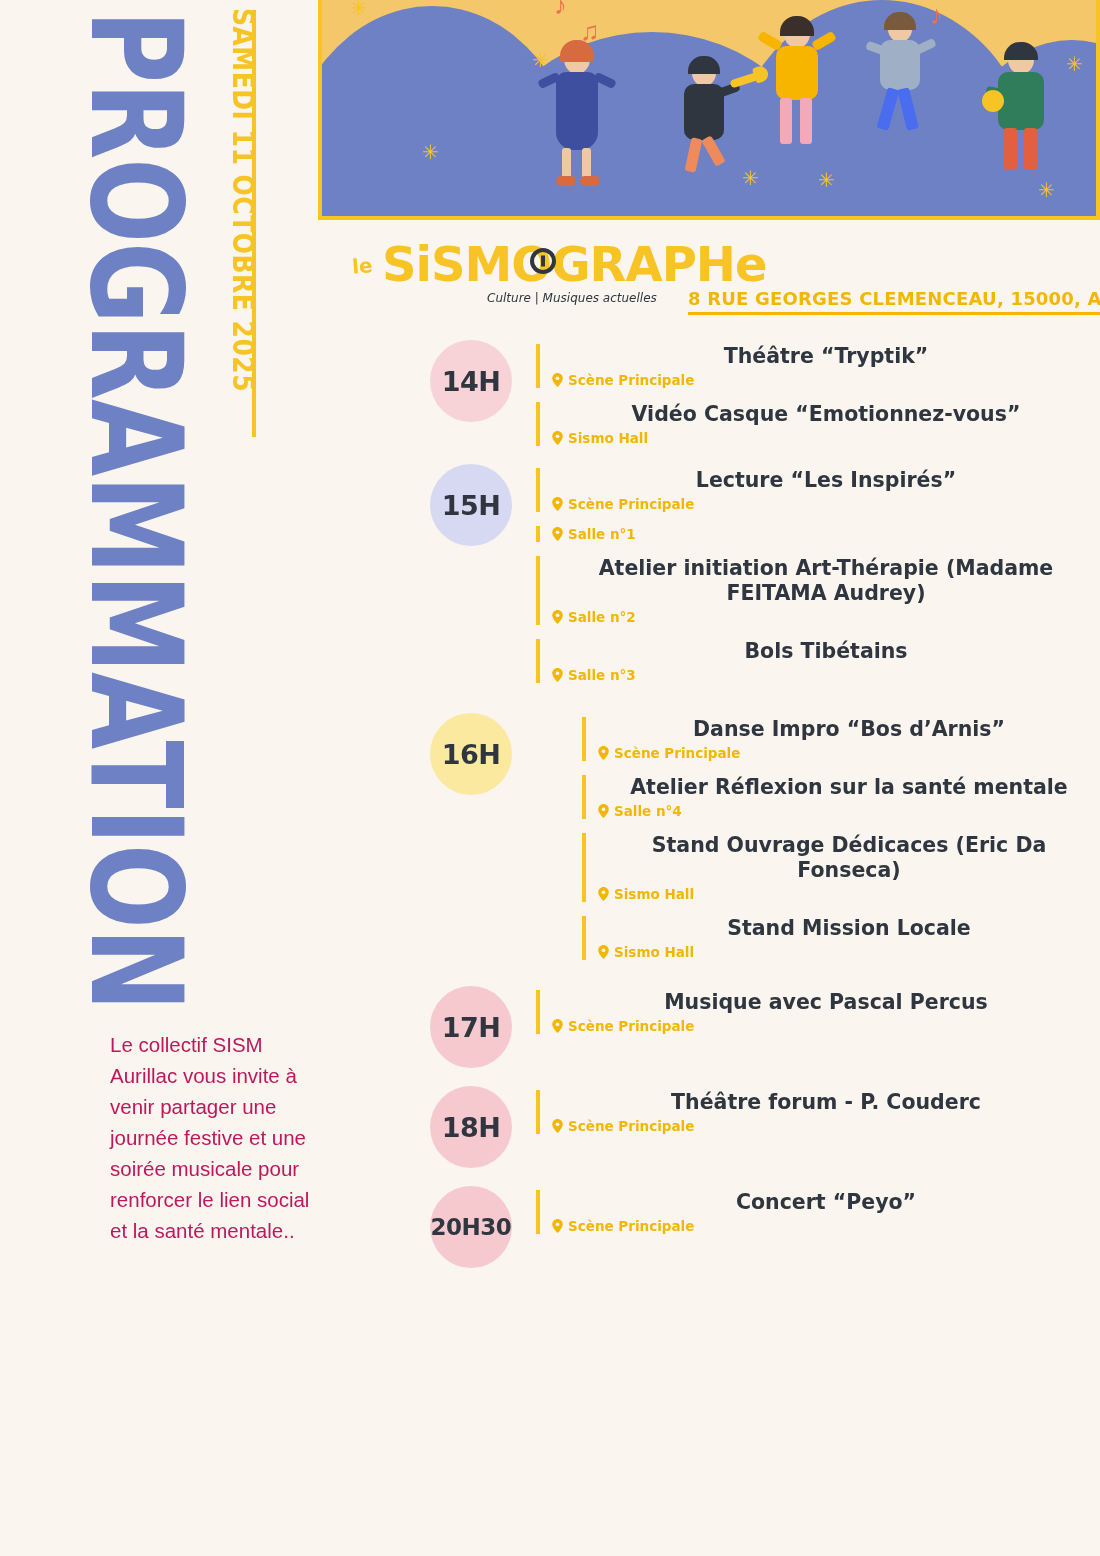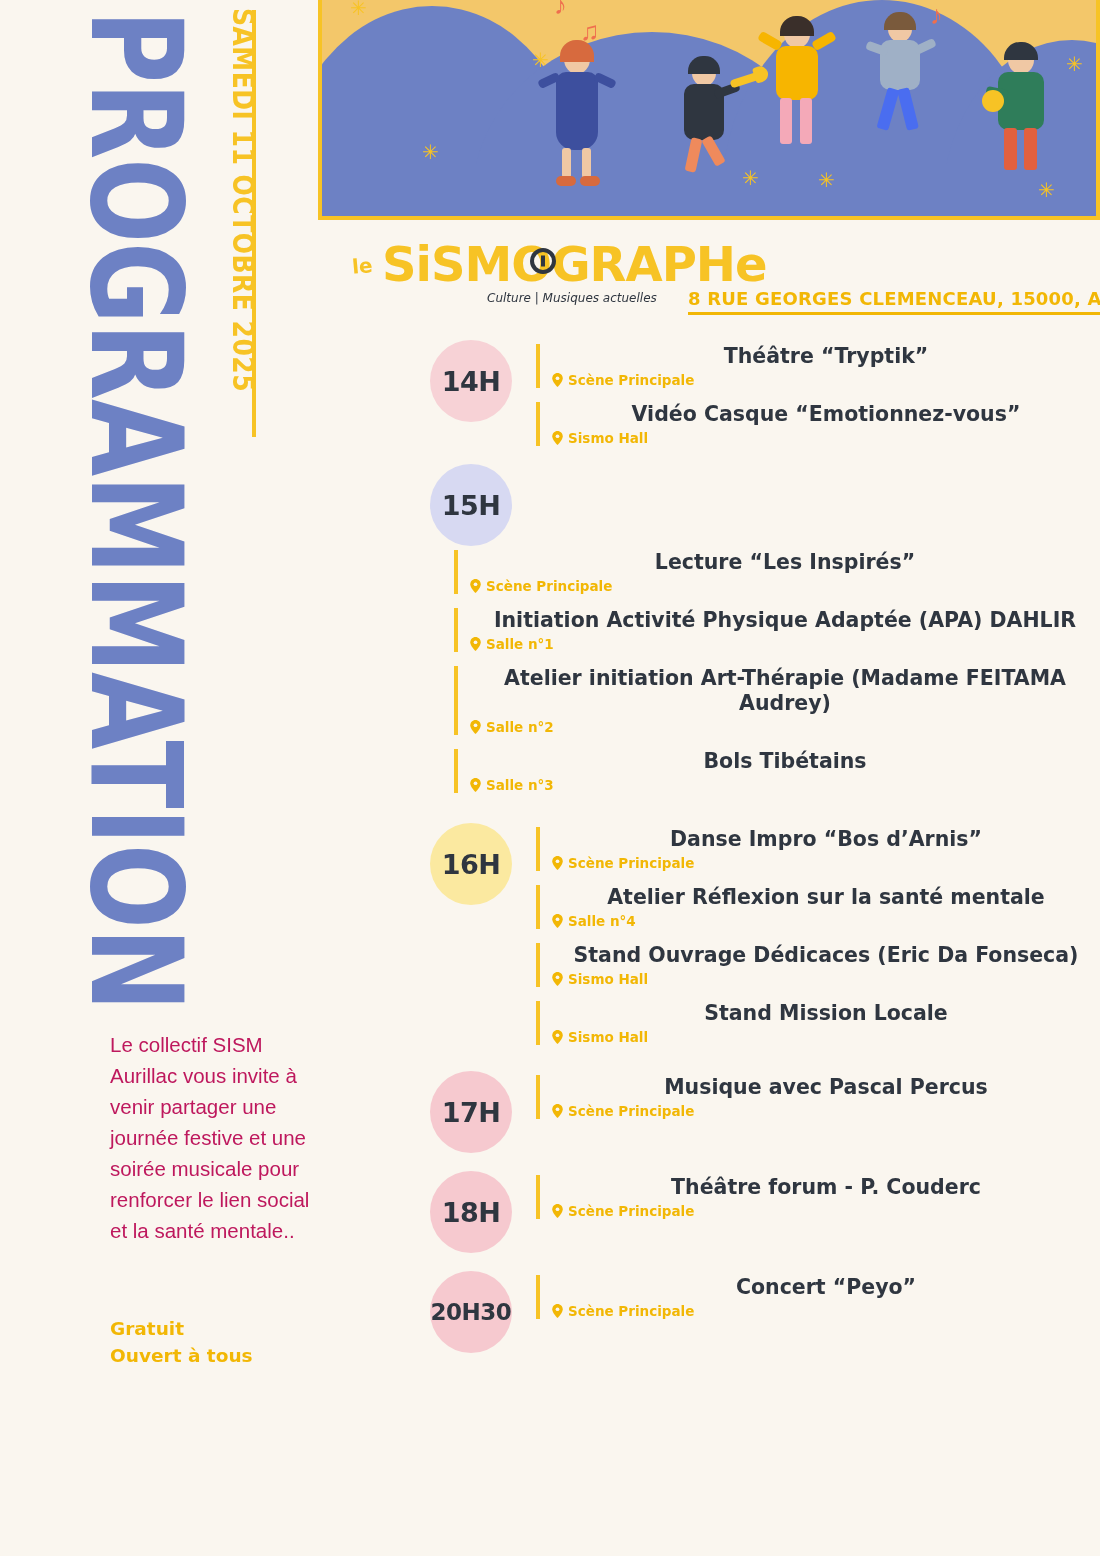--- a/index.html
+++ b/index.html
@@ -214,22 +214,20 @@
     <span class="prog">PROGRAMMATION</span>
   </div>
 
   <div class="date-rule"></div>
   <div class="date-wrap">
     <span class="date-text">SAMEDI 11 OCTOBRE 2025</span>
   </div>
 
   <p class="intro-block">Le collectif SISM Aurillac vous invite à venir partager une journée festive et une soirée musicale pour renforcer le lien social et la santé mentale..</p>
 
-  <div class="yellow-note n1" style="white-space:pre-line;">Gratuit
-Ouvert à tous</div>
 </div>
 
 <div class="illus">
   <div class="hill h1"></div>
   <div class="hill h2"></div>
   <div class="hill h3"></div>
   <div class="hill h4"></div>
   <div class="ground"></div>
 
   <span class="flower" style="left:28px; top:6px;">✳</span>
@@ -325,35 +323,34 @@
           <div class="ev-loc">
             <svg class="pin" viewBox="0 0 12 16">
               <path d="M6 0C2.7 0 0 2.7 0 6c0 4.4 6 10 6 10s6-5.6 6-10c0-3.3-2.7-6-6-6z" fill="#f2b705"></path>
               <circle cx="6" cy="6" r="2.1" fill="#faf6ef"></circle>
             </svg>
             <span>Sismo Hall</span>
           </div>
         </div>
       </div>
     </div>
-    <div class="slot" style="margin-bottom: 30px; flex-direction: column;">
+    <div class="slot" style="margin-bottom: 30px;">
       <div class="bubble" style="background: rgb(215, 217, 242);">15H</div>
       <div class="events">
         <div class="event">
           <div class="ev-title">Lecture “Les Inspirés”</div>
           <div class="ev-loc">
             <svg class="pin" viewBox="0 0 12 16">
               <path d="M6 0C2.7 0 0 2.7 0 6c0 4.4 6 10 6 10s6-5.6 6-10c0-3.3-2.7-6-6-6z" fill="#f2b705"></path>
               <circle cx="6" cy="6" r="2.1" fill="#faf6ef"></circle>
             </svg>
             <span>Scène Principale</span>
           </div>
         </div>
         <div class="event">
-          <div class="ev-title">Initiation Activité Physique Adaptée (APA) DAHLIR</div>
           <div class="ev-loc">
             <svg class="pin" viewBox="0 0 12 16">
               <path d="M6 0C2.7 0 0 2.7 0 6c0 4.4 6 10 6 10s6-5.6 6-10c0-3.3-2.7-6-6-6z" fill="#f2b705"></path>
               <circle cx="6" cy="6" r="2.1" fill="#faf6ef"></circle>
             </svg>
             <span>Salle n°1</span>
           </div>
         </div>
         <div class="event">
           <div class="ev-title">Atelier initiation Art-Thérapie (Madame FEITAMA Audrey)</div>
@@ -370,21 +367,21 @@
           <div class="ev-loc">
             <svg class="pin" viewBox="0 0 12 16">
               <path d="M6 0C2.7 0 0 2.7 0 6c0 4.4 6 10 6 10s6-5.6 6-10c0-3.3-2.7-6-6-6z" fill="#f2b705"></path>
               <circle cx="6" cy="6" r="2.1" fill="#faf6ef"></circle>
             </svg>
             <span>Salle n°3</span>
           </div>
         </div>
       </div>
     </div>
-    <div class="slot" style="margin-bottom: 26px;">
+    <div class="slot" style="margin-bottom: 26px; gap: 46px;">
       <div class="bubble" style="background: rgb(251, 233, 160);">16H</div>
       <div class="events">
         <div class="event">
           <div class="ev-title">Danse Impro “Bos d’Arnis”</div>
           <div class="ev-loc">
             <svg class="pin" viewBox="0 0 12 16">
               <path d="M6 0C2.7 0 0 2.7 0 6c0 4.4 6 10 6 10s6-5.6 6-10c0-3.3-2.7-6-6-6z" fill="#f2b705"></path>
               <circle cx="6" cy="6" r="2.1" fill="#faf6ef"></circle>
             </svg>
             <span>Scène Principale</span>

